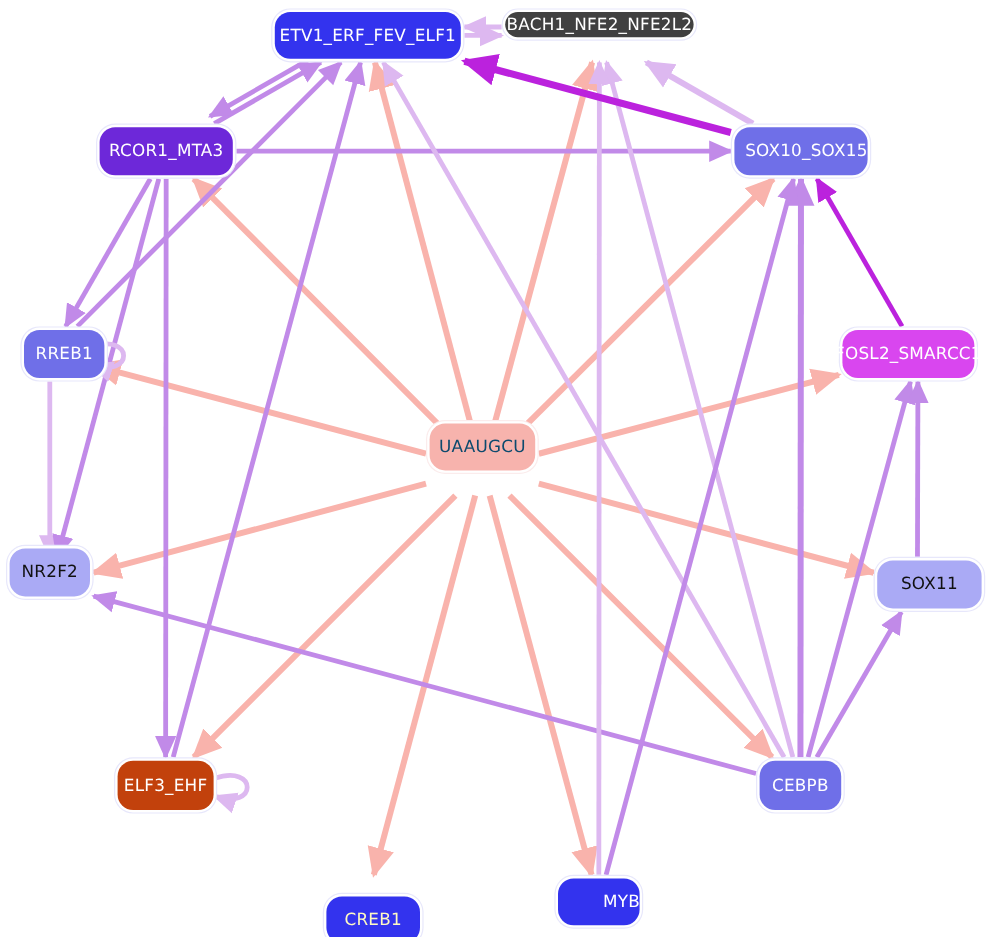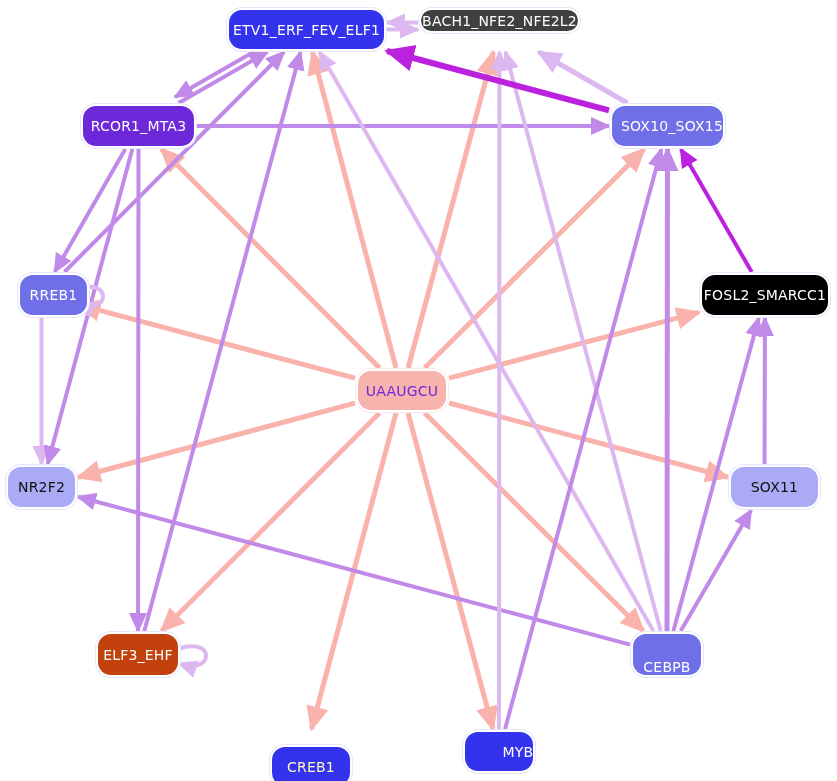--- a/index.html
+++ b/index.html
@@ -153,36 +153,36 @@
       </div>
       <div class="node" style="left: 83px; top: 106px; width: 111px; height: 40px; background: #6d28d9; color: rgb(255, 255, 255);">
         <span class="node-label">RCOR1_MTA3</span>
       </div>
       <div class="node" style="left: 612px; top: 106px; width: 111px; height: 40px; background: rgb(111, 111, 232); color: rgb(255, 255, 255); justify-content: flex-end;">
         <span class="node-label">SOX10_SOX15</span>
       </div>
       <div class="node" style="left: 8px; top: 275px; width: 67px; height: 40px; background: rgb(111, 111, 232); color: rgb(255, 255, 255); margin-left: 12px;">
         <span class="node-label">RREB1</span>
       </div>
-      <div class="node" style="left: 702px; top: 275px; width: 126px; height: 40px; background: #000000; color: rgb(255, 255, 255);">
+      <div class="node" style="left: 702px; top: 275px; width: 110px; height: 40px; background: #d946ef; color: rgb(255, 255, 255);">
         <span class="node-label">FOSL2_SMARCC1</span>
       </div>
-      <div class="node pinknode" style="left: 358px; top: 371px; width: 88px; height: 39px; background: rgb(247, 179, 173); color: #6d28d9;">
+      <div class="node pinknode" style="left: 358px; top: 353px; width: 88px; height: 39px; background: rgb(247, 179, 173); color: #0c4a6e;">
         <span class="node-label">UAAUGCU</span>
       </div>
-      <div class="node" style="left: 8px; top: 467px; width: 67px; height: 40px; background: rgb(170, 170, 245); color: rgb(17, 17, 17);">
+      <div class="node" style="left: 8px; top: 457px; width: 67px; height: 40px; background: rgb(170, 170, 245); color: rgb(17, 17, 17);">
         <span class="node-label">NR2F2</span>
       </div>
       <div class="node" style="left: 731px; top: 467px; width: 87px; height: 40px; background: rgb(170, 170, 245); color: rgb(17, 17, 17);">
         <span class="node-label">SOX11</span>
       </div>
       <div class="node" style="left: 98px; top: 634px; width: 80px; height: 41px; background: #c2410c; color: rgb(255, 255, 255);">
         <span class="node-label">ELF3_EHF</span>
       </div>
-      <div class="node" style="left: 633px; top: 634px; width: 68px; height: 41px; background: rgb(111, 111, 232); color: rgb(255, 255, 255); align-items: flex-end;">
+      <div class="node" style="left: 633px; top: 634px; width: 68px; height: 41px; background: rgb(111, 111, 232); color: rgb(255, 255, 255);">
         <span class="node-label">CEBPB</span>
       </div>
       <div class="node" style="left: 272px; top: 747px; width: 78px; height: 39px; background: rgb(51, 51, 238); color: #fef9c3;">
         <span class="node-label">CREB1</span>
       </div>
       <div class="node" style="left: 465px; top: 732px; width: 68px; height: 39px; background: rgb(51, 51, 238); color: rgb(255, 255, 255); padding-left: 38px;">
         <span class="node-label">MYB</span>
       </div>
     </div>
 </div>

